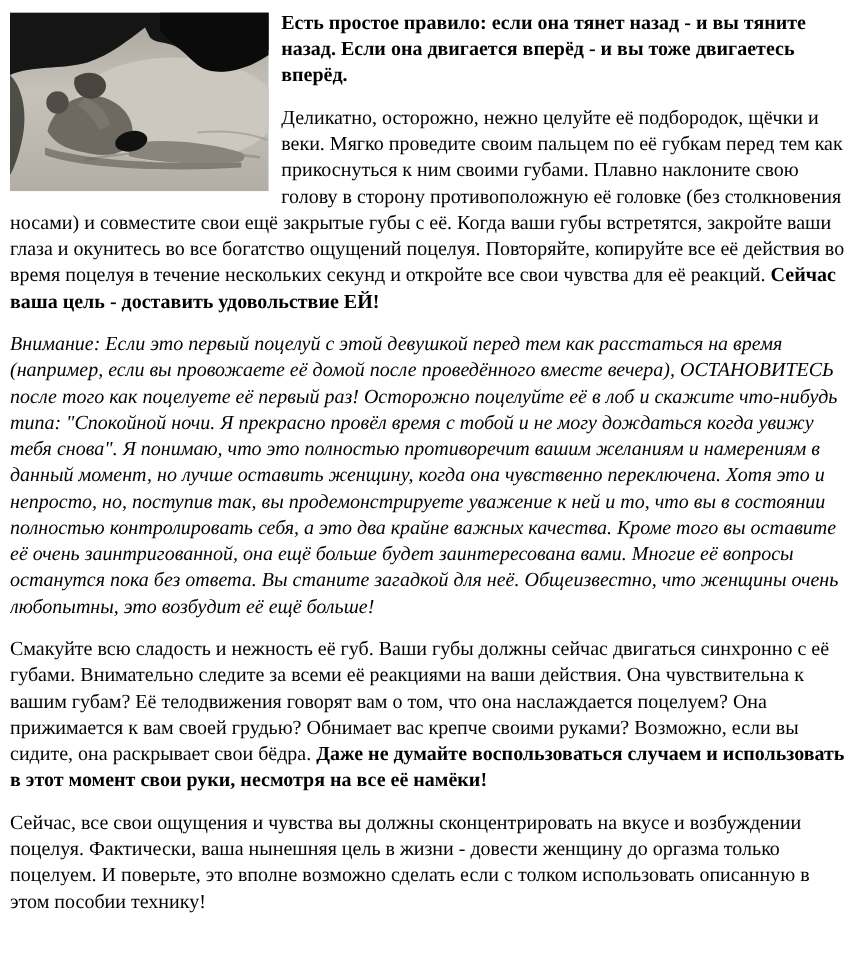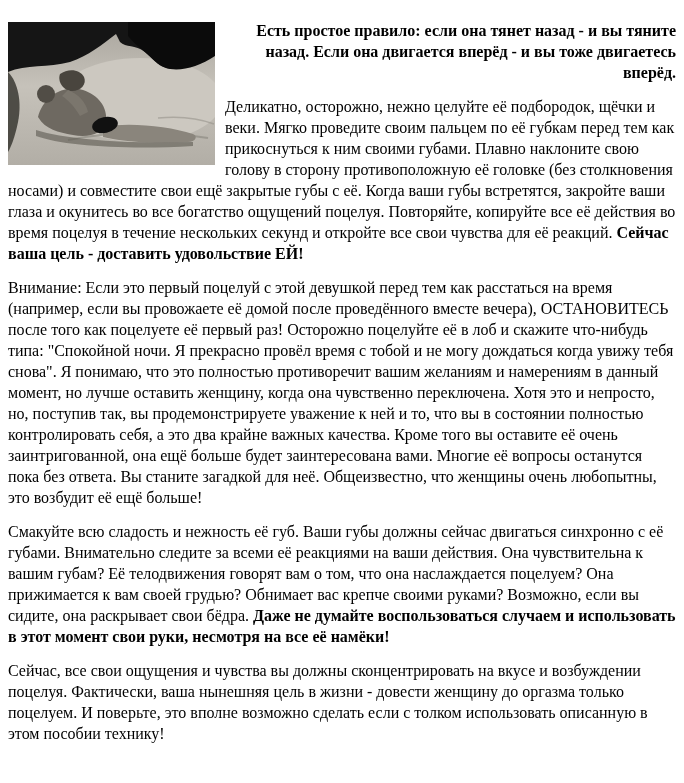--- a/index.html
+++ b/index.html
@@ -10,30 +10,30 @@
     margin: 8px;
     width: 668px;
     font-family: "Liberation Serif", "DejaVu Serif", serif;
     font-size: 16px;
     line-height: 21px;
   }
   p {
     margin: 13px 0;
   }
   p.first {
-    margin-top: 12px;
-    text-align: right;
+    margin-top: 0;
   }
   p.tight {
     margin-top: 5px;
   }
   .intro-bold {
     font-weight: bold;
   }
   .warning {
+    font-style: italic;
   }
   .photo-wrap {
     float: left;
     margin: 2px 10px 14px 0;
     width: 207px;
     height: 143px;
     line-height: 0;
   }
   .bold-tail {
     font-weight: bold;

